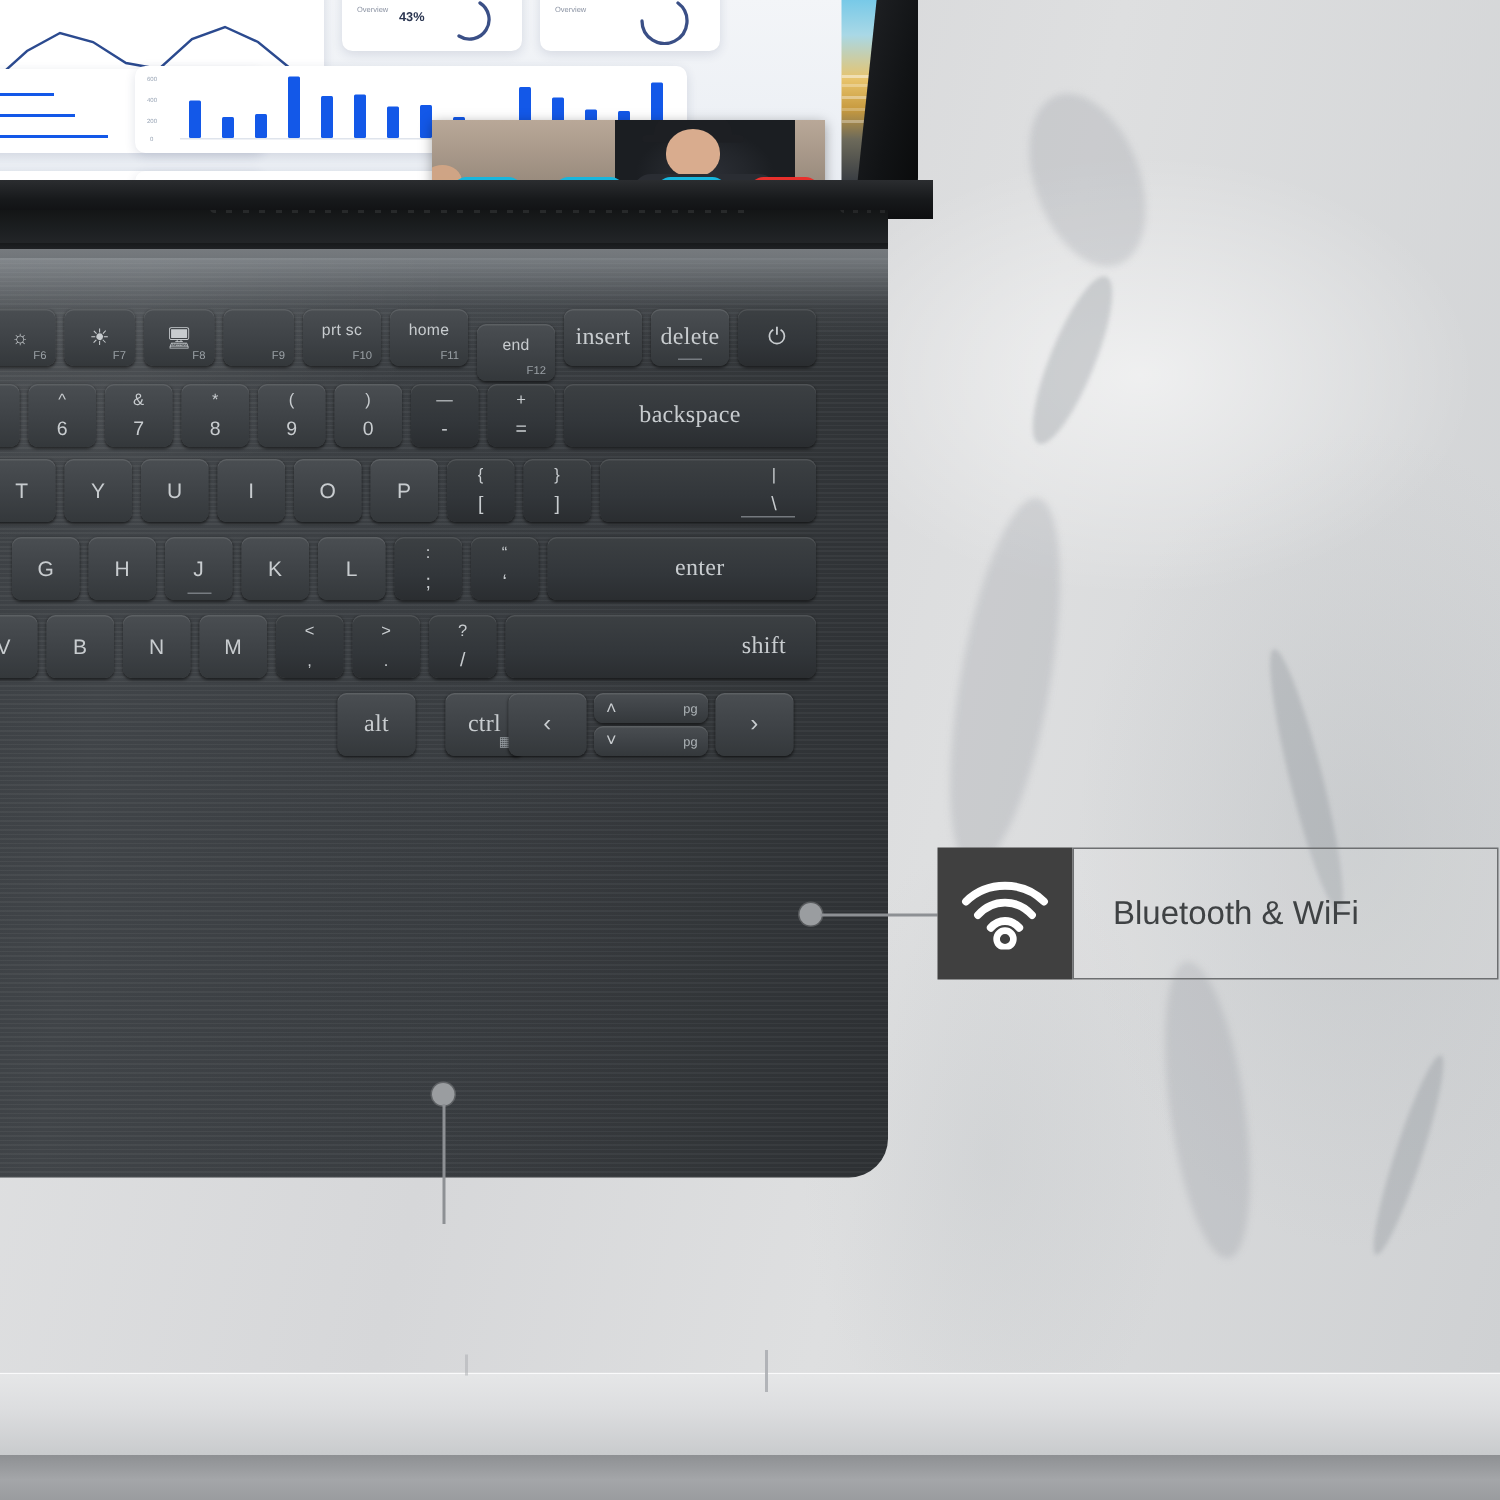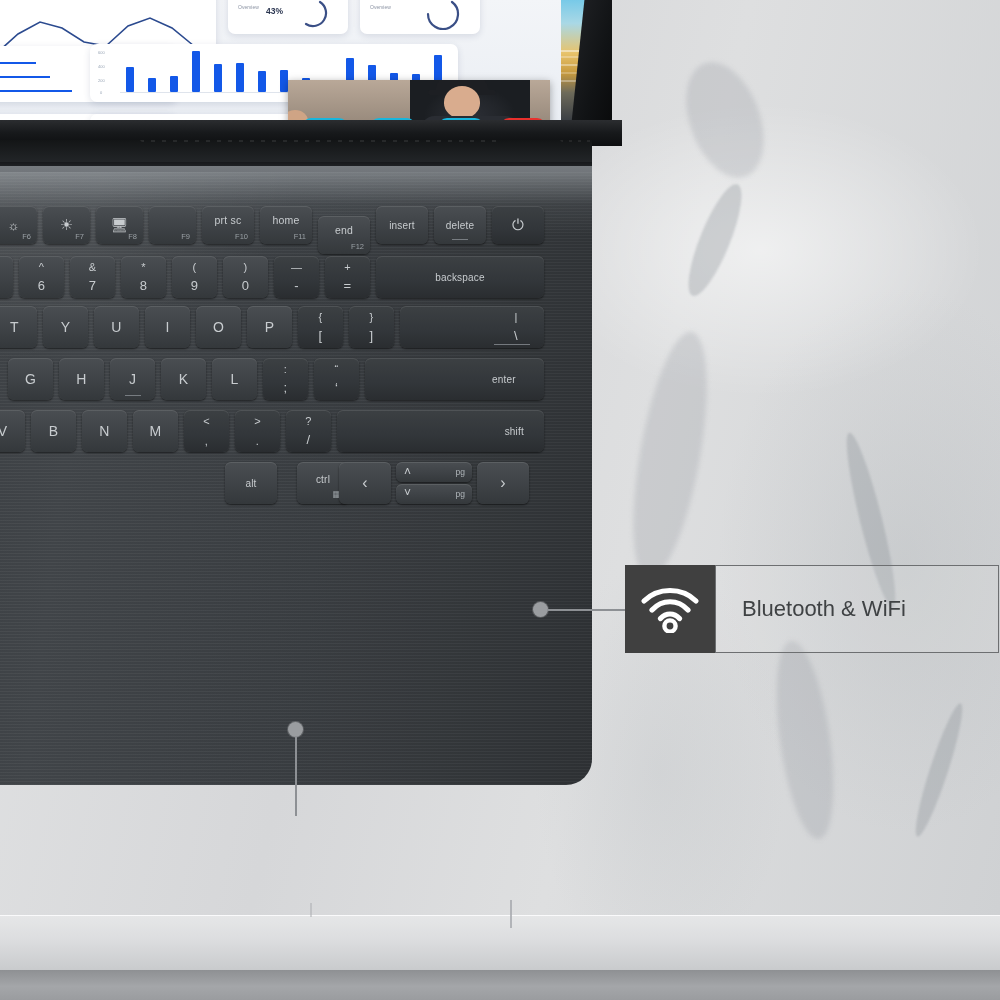--- a/index.html
+++ b/index.html
@@ -82,21 +82,21 @@
     box-shadow:0 1px 2px rgba(0,0,0,.55), inset 0 1px 0 rgba(255,255,255,.10);
     color:#c8cccf;
     font-family:"Liberation Sans", sans-serif;
     overflow:hidden;
   }
   .key.dark{background:linear-gradient(180deg,#3c4043 0%,#32363a 60%,#2a2d30 100%);}
   .key .lbl{position:absolute;left:0;right:0;text-align:center;letter-spacing:.2px;}
   .key .main{top:50%;transform:translateY(-50%);font-size:14px;}
   .key .up{top:5px;font-size:11px;}
   .key .dn{bottom:5px;font-size:13px;}
-  .key .word{top:50%;transform:translateY(-50%);font-size:10px;}
+  .key .word{top:50%;transform:translateY(-50%);font-size:16px;font-family:Liberation Serif, serif;}
   .key .wordtop{top:8px;font-size:10.5px;}
   .key .fn{position:absolute;right:6px;bottom:3px;font-size:7.5px;color:#9aa0a5;}
   .key .underline{position:absolute;left:50%;transform:translateX(-50%);bottom:4px;width:16px;height:1px;background:#8d9398;opacity:.75;}
   .key .pg{position:absolute;right:7px;top:50%;transform:translateY(-50%);font-size:8.5px;color:#aeb4b8;}
 
   
   .screen{
     position:absolute;left:-22px;top:-2px;width:634px;height:140px;
     overflow:hidden;background:#eef1f6;
   }
@@ -437,21 +437,21 @@
         </div>
         <div class="key dark" style="left:683px;top:218px;width:45px;height:42px;">
           <span class="lbl up">:</span>
           <span class="lbl dn">;</span>
         </div>
         <div class="key dark" style="left:734px;top:218px;width:45px;height:42px;">
           <span class="lbl up">“</span>
           <span class="lbl dn">‘</span>
         </div>
         <div class="key dark" style="left:785px;top:218px;width:179px;height:42px;">
-          <span class="lbl word" style="left:auto;right:10px;width:60px;text-align:center;">enter</span>
+          <span class="lbl word" style="left:auto;right:34px;width:60px;text-align:left;">enter</span>
         </div>
 
         <div class="key" style="left:400px;top:270px;width:45px;height:42px;">
           <span class="lbl main">V</span>
         </div>
         <div class="key" style="left:451px;top:270px;width:45px;height:42px;">
           <span class="lbl main">B</span>
         </div>
         <div class="key" style="left:502px;top:270px;width:45px;height:42px;">
           <span class="lbl main">N</span>

